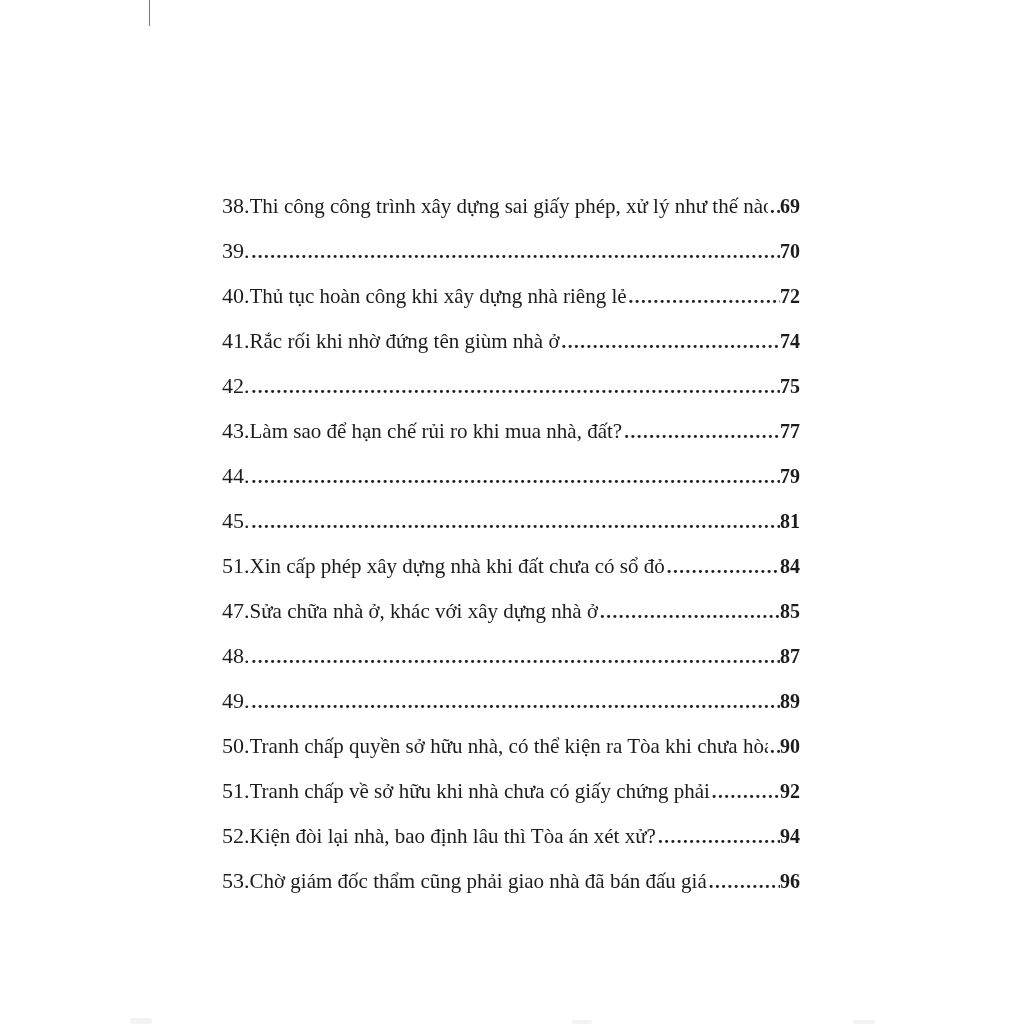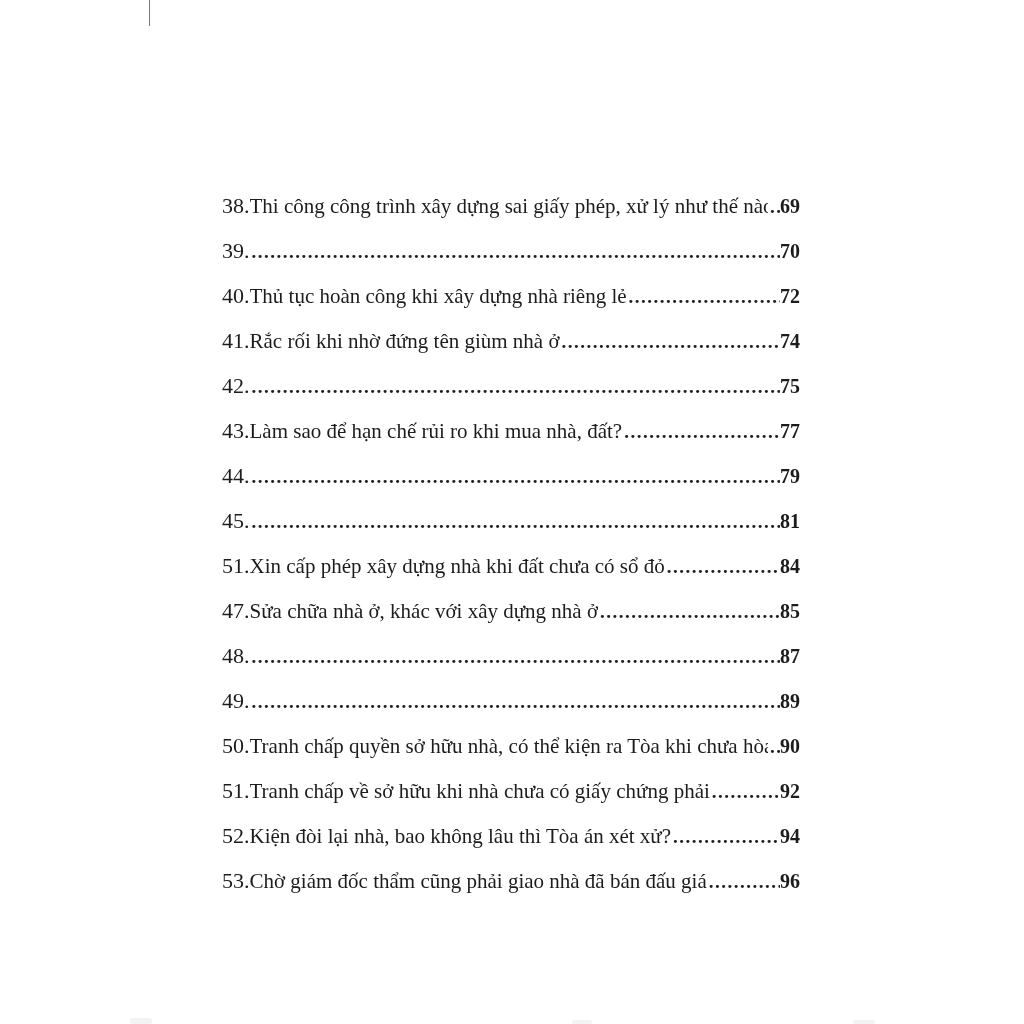--- a/index.html
+++ b/index.html
@@ -171,21 +171,21 @@
 
   <div class="entry">
     <span class="num">51.</span>
     <span class="title">Tranh chấp về sở hữu khi nhà chưa có giấy chứng phải</span>
     <span class="dots">........................................................................................................................................................................................................</span>
     <span class="pagenum">92</span>
   </div>
 
   <div class="entry">
     <span class="num">52.</span>
-    <span class="title">Kiện đòi lại nhà, bao không lâu thì Tòa án xét xử?</span>
+    <span class="title">Kiện đòi lại nhà, bao định lâu thì Tòa án xét xử?</span>
     <span class="dots">........................................................................................................................................................................................................</span>
     <span class="pagenum">94</span>
   </div>
 
   <div class="entry">
     <span class="num">53.</span>
     <span class="title">Chờ giám đốc thẩm cũng phải giao nhà đã bán đấu giá</span>
     <span class="dots">........................................................................................................................................................................................................</span>
     <span class="pagenum">96</span>
   </div>

